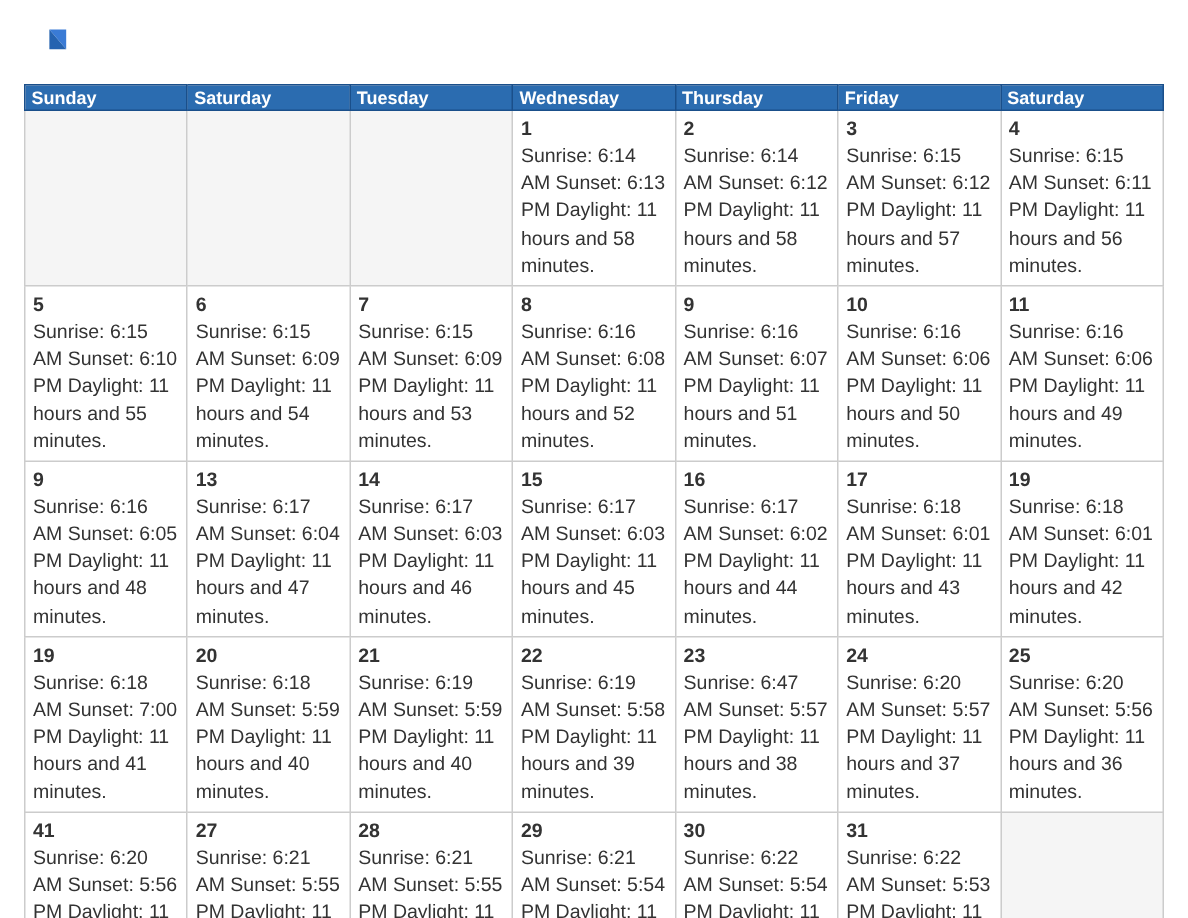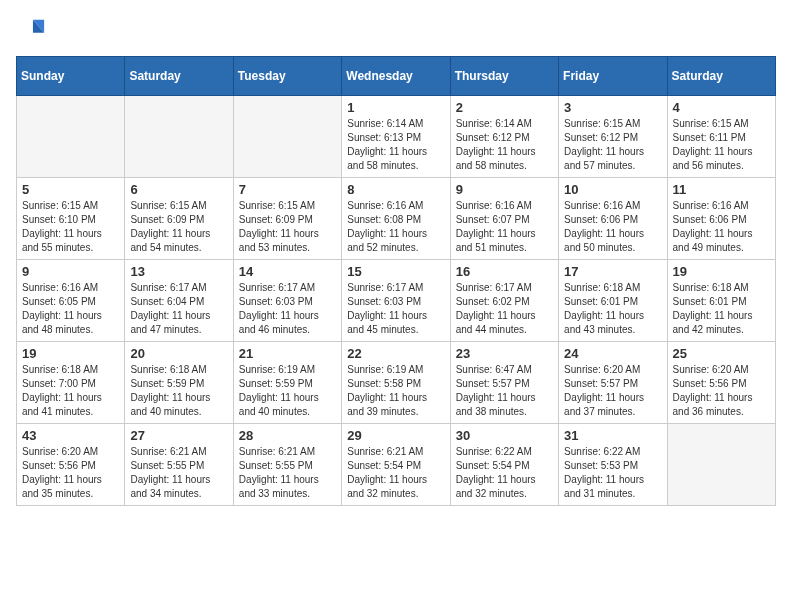--- a/index.html
+++ b/index.html
@@ -48,21 +48,21 @@
     .calendar {
       width: 100%;
       border-collapse: collapse;
       border: 1px solid #ccc;
     }
     .calendar th {
       background: #2b6cb0;
       color: #fff;
       font-size: 12px;
       font-weight: bold;
-      padding: 12px 4px;
+      padding: 1px 4px;
       text-align: left;
       border: 1px solid #1a4f8a;
     }
     .calendar td {
       vertical-align: top;
       border: 1px solid #ccc;
       padding: 4px 5px;
       width: calc(100% / 7);
       min-height: 80px;
       font-size: 10px;
@@ -73,21 +73,21 @@
       background: #f5f5f5;
     }
     .day-num {
       font-size: 13px;
       font-weight: bold;
       color: #333;
       display: block;
       margin-bottom: 2px;
     }
     .day-info {
-      font-size: 10px;
+      font-size: 13px;
       line-height: 1.4;
       color: #333;
     }
   </style>
 </head>
 <body>
 
 <div class="header">
   <div class="logo">
     <div>
@@ -301,21 +301,21 @@
         <td>
           <span class="day-num">25</span>
           <div class="day-info">Sunrise: 6:20 AM
 Sunset: 5:56 PM
 Daylight: 11 hours
 and 36 minutes.</div>
         </td>
       </tr>
       <tr>
         <td>
-          <span class="day-num">43</span>
+          <span class="day-num">41</span>
           <div class="day-info">Sunrise: 6:20 AM
 Sunset: 5:56 PM
 Daylight: 11 hours
 and 35 minutes.</div>
         </td>
         <td>
           <span class="day-num">27</span>
           <div class="day-info">Sunrise: 6:21 AM
 Sunset: 5:55 PM
 Daylight: 11 hours

